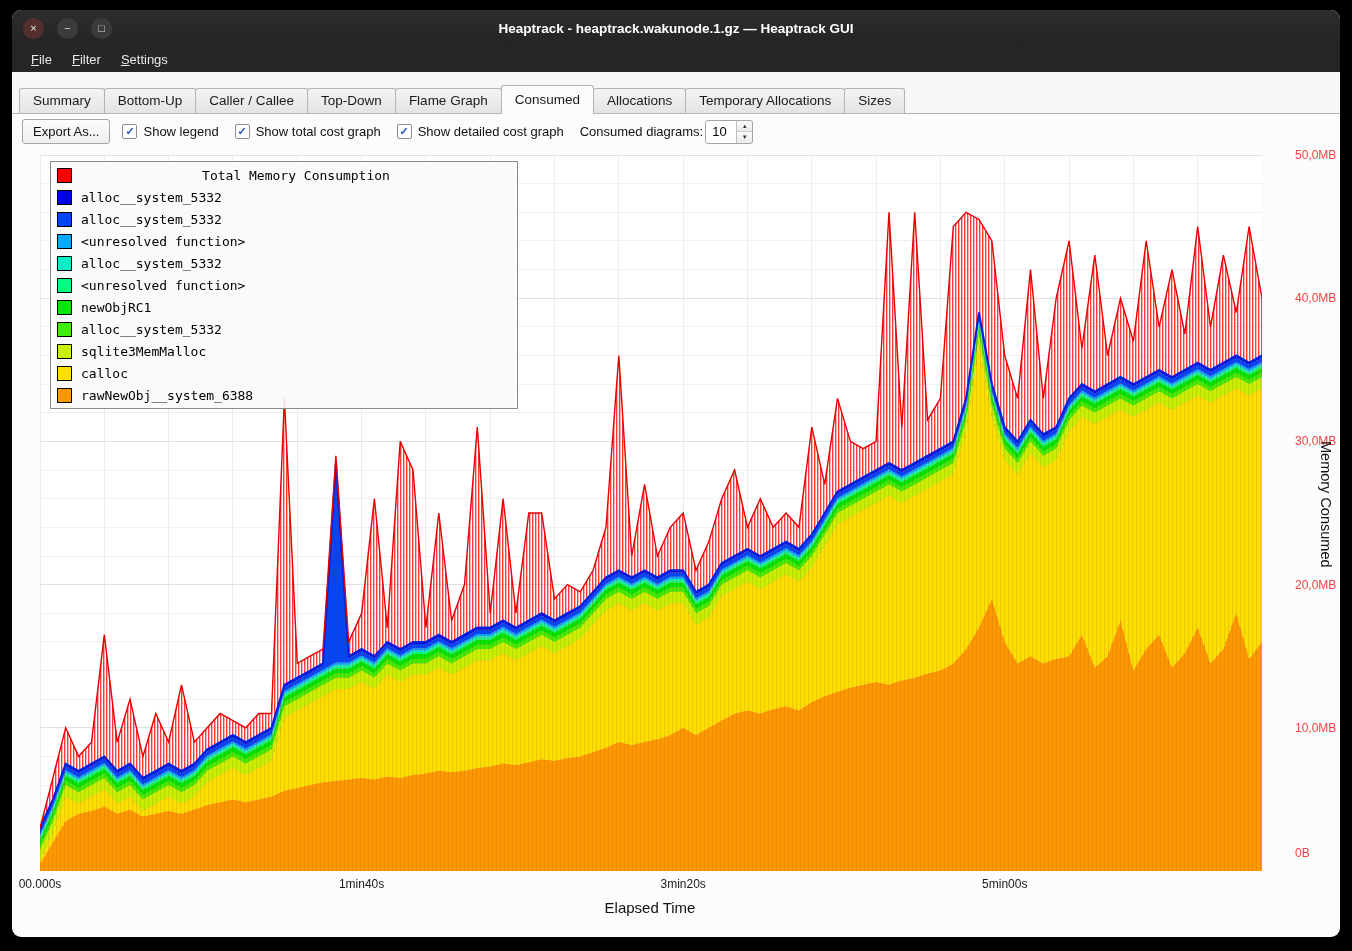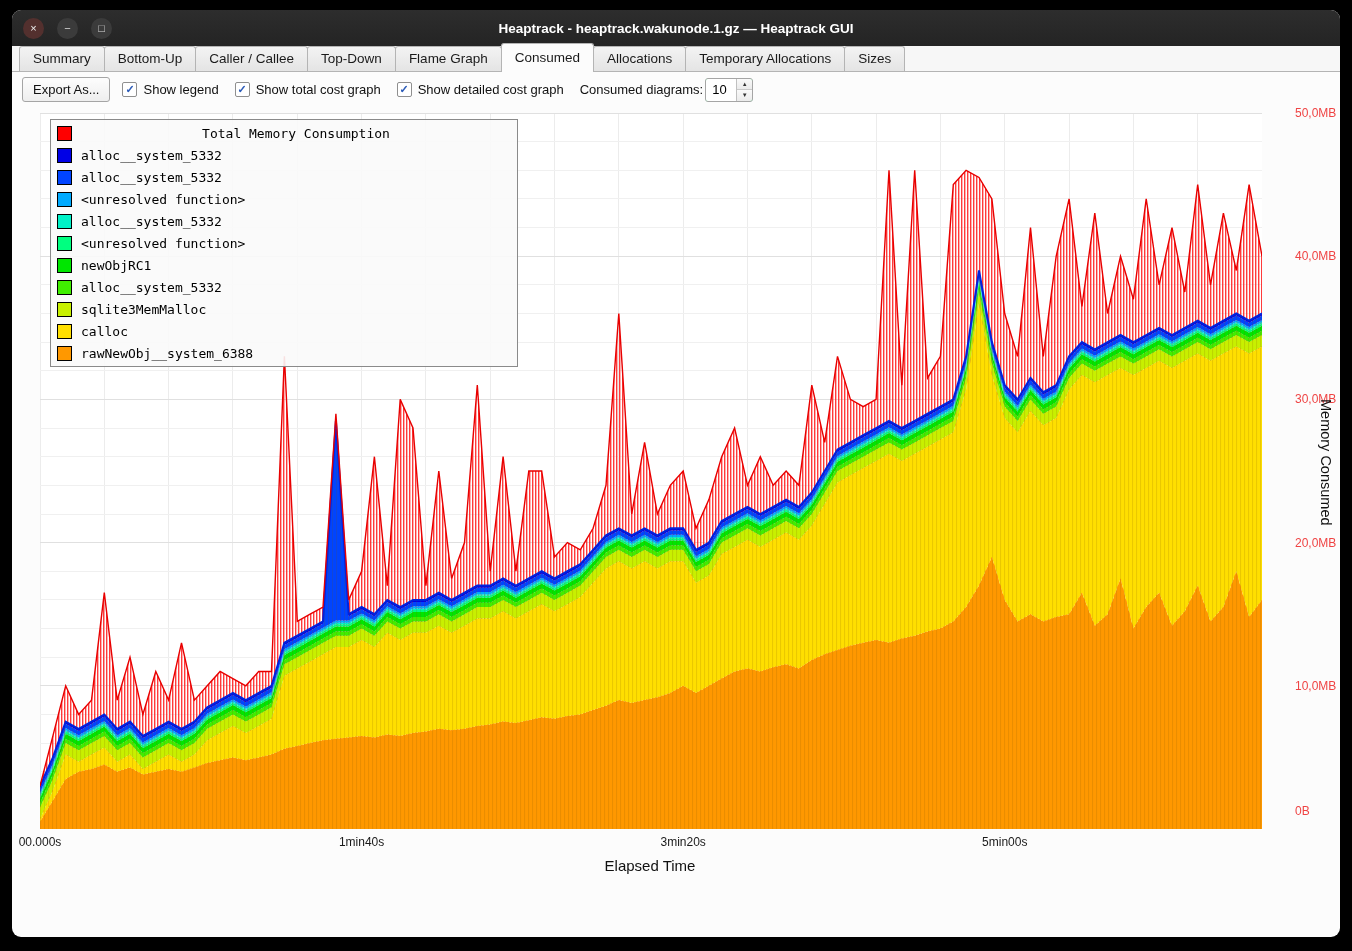--- a/index.html
+++ b/index.html
@@ -19,21 +19,21 @@
   .title { position:absolute; left:0; right:0; text-align:center; color:#fff;
            font-size:13.5px; font-weight:bold; }
 
   
   .menubar { height:26px; background:#262626; display:flex; align-items:center;
              padding-left:10px; gap:2px; flex:none; }
   .menu-item { color:#e8e8e8; font-size:13px; padding:3px 9px; border-radius:3px; }
   .menu-item u { text-decoration:underline; }
 
   
-  .tabbar { height:26px; background:#f7f7f7; border-bottom:1px solid #b4b4b4;
+  .tabbar { height:42px; background:#f7f7f7; border-bottom:1px solid #b4b4b4;
             display:flex; align-items:flex-end; padding:0 0 0 7px; flex:none; }
   .tab { border:1px solid #b4b4b4; border-bottom:none; background:linear-gradient(#f3f3f3,#e4e4e4);
          font-size:13.5px; color:#1a1a1a; padding:4px 13px 5px; margin-right:-1px;
          border-radius:3px 3px 0 0; white-space:nowrap; }
   .tab.active { background:#fcfcfc; padding-top:6px; margin-bottom:-1px; padding-bottom:7px;
                 position:relative; z-index:2; }
 
   
   .toolbar { height:35px; display:flex; align-items:center; padding:0 10px; gap:12px;
              background:#fcfcfc; flex:none; }
@@ -78,20 +78,25 @@
 
   <div class="titlebar">
     <div class="winbtns">
         <div class="wbtn close">×</div>
         <div class="wbtn minimize">−</div>
         <div class="wbtn maximize">□</div>
       </div>
     <div class="title">Heaptrack - heaptrack.wakunode.1.gz — Heaptrack GUI</div>
   </div>
 
+  <div class="menubar">
+      <div class="menu-item"><u>F</u>ile</div>
+      <div class="menu-item"><u>F</u>ilter</div>
+      <div class="menu-item"><u>S</u>ettings</div>
+    </div>
 
   <div class="tabbar">
       <div class="tab">Summary</div>
       <div class="tab">Bottom-Up</div>
       <div class="tab">Caller / Callee</div>
       <div class="tab">Top-Down</div>
       <div class="tab">Flame Graph</div>
       <div class="tab active">Consumed</div>
       <div class="tab">Allocations</div>
       <div class="tab">Temporary Allocations</div>

